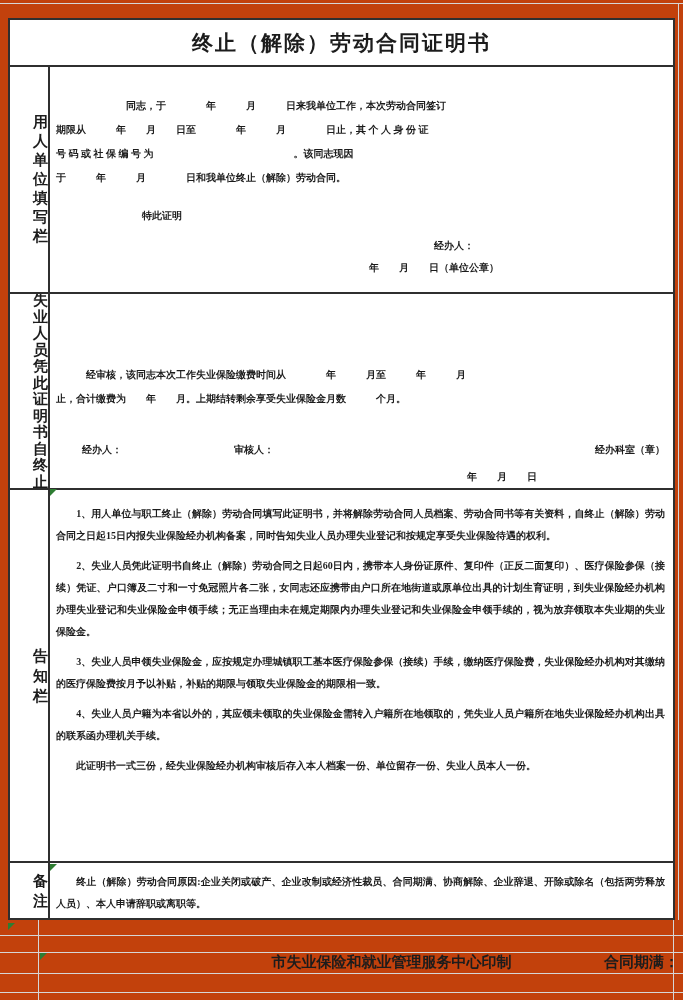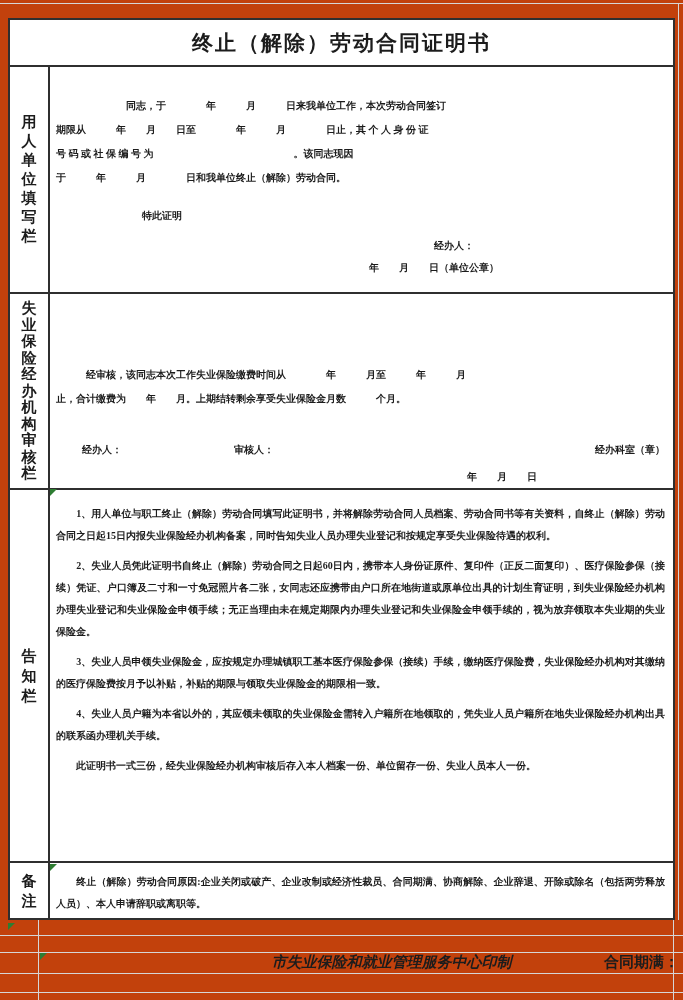--- a/index.html
+++ b/index.html
@@ -32,21 +32,21 @@
   .title-row h1 { margin:0; font-size:21px; letter-spacing:2px; font-weight:bold; }
 
   .section { display:flex; box-sizing:border-box; border-bottom:2px solid #2f2f2f; overflow:hidden; }
   .sec-employer  { height:227px; }
   .sec-insurance { height:196px; }
   .sec-notice    { height:373px; }
   .sec-remarks   { height:57px; border-bottom:none; flex:1; }
 
   .label-cell {
     width:40px; box-sizing:border-box; border-right:2px solid #2f2f2f;
-    display:flex; align-items:center; justify-content:center; overflow:hidden;
+    display:flex; align-items:center; justify-content:flex-end; overflow:hidden;
   }
   .vlabel { width:15px; font-size:15px; word-break:break-all; text-align:center; }
   .lh19 { line-height:19px; }
   .lh16 { line-height:16.5px; }
   .lh20 { line-height:20px; }
 
   .content-cell { flex:1; position:relative; box-sizing:border-box; overflow:hidden; font-size:10px; }
 
   .pre-line { white-space:pre; line-height:24px; padding-left:6px; overflow:hidden; }
   .emp-body { padding-top:27px; }
@@ -64,21 +64,21 @@
 
   .notice-body { padding:13px 8px 0 6px; }
   .notice-body p { margin:0 0 8px 0; line-height:22px; text-align:justify; }
   .remarks-body { padding:8px 8px 0 6px; }
   .remarks-body p { margin:0; line-height:22px; text-align:justify; }
 
   
   .footer-print {
     position:absolute; left:38px; top:953px; width:635px; height:20px;
     text-align:center; padding-left:72px; box-sizing:border-box;
-    font-size:15px; line-height:19px;font-style:italic;
+    font-size:15px; line-height:19px;
   }
   .footer-phone {
     position:absolute; right:4px; top:953px; font-size:15px; line-height:19px;
   }
 
   
   .note-marker {
     position:absolute; width:0; height:0;
     border-top:7px solid #2e7d32; border-right:7px solid transparent;
   }
@@ -119,21 +119,21 @@
           <div class="pre-line">于　　　年　　　月　　　　日和我单位终止（解除）劳动合同。</div>
         </div>
         <div class="emp-certify">特此证明</div>
         <div class="emp-handler">经办人：</div>
         <div class="emp-date">年　　月　　日（单位公章）</div>
       </div>
     </div>
 
     <div class="section sec-insurance">
       <div class="label-cell">
-        <div class="vlabel lh16">失业保险经办机构审核栏</div>
+        <div class="vlabel lh16">失业人员凭此证明书自终止</div>
       </div>
       <div class="content-cell">
         <div class="ins-body">
           <div class="pre-line">　　　经审核，该同志本次工作失业保险缴费时间从　　　　年　　　月至　　　年　　　月</div>
           <div class="pre-line">止，合计缴费为　　年　　月。上期结转剩余享受失业保险金月数　　　个月。</div>
         </div>
         <div class="ins-sign">
           <span class="s1">经办人：</span>
           <span class="s2">审核人：</span>
           <span class="s3">经办科室（章）</span>

